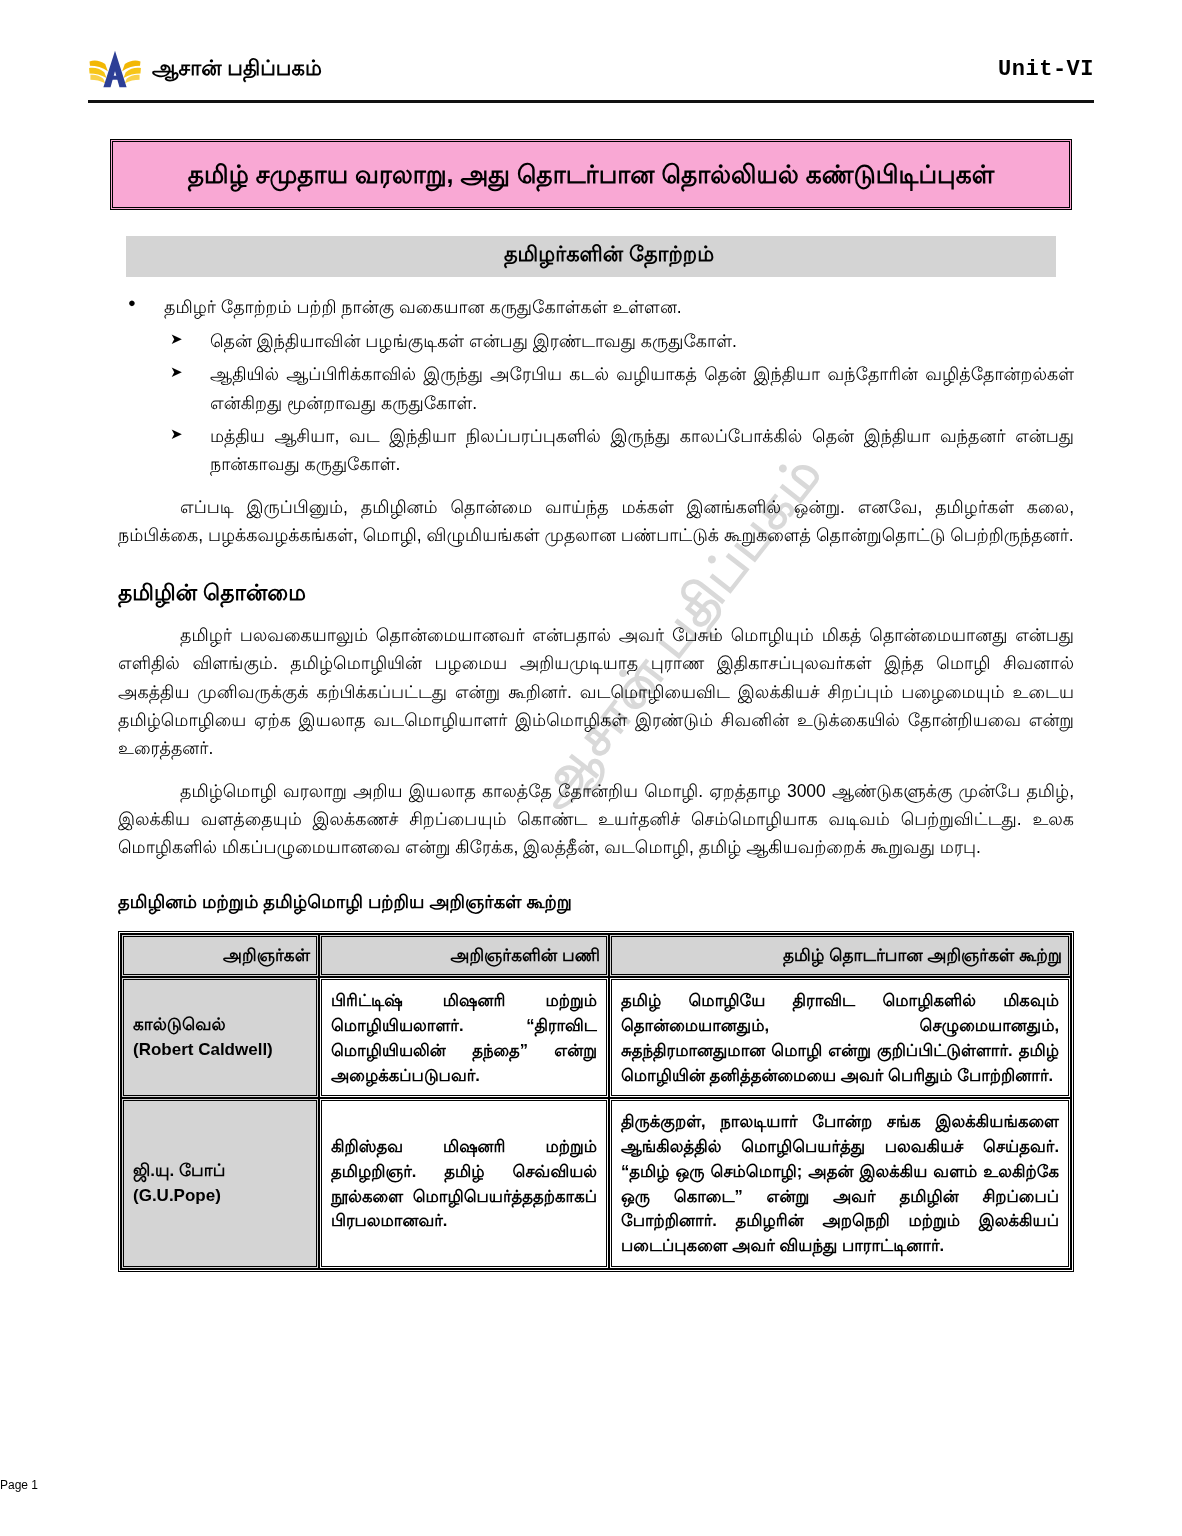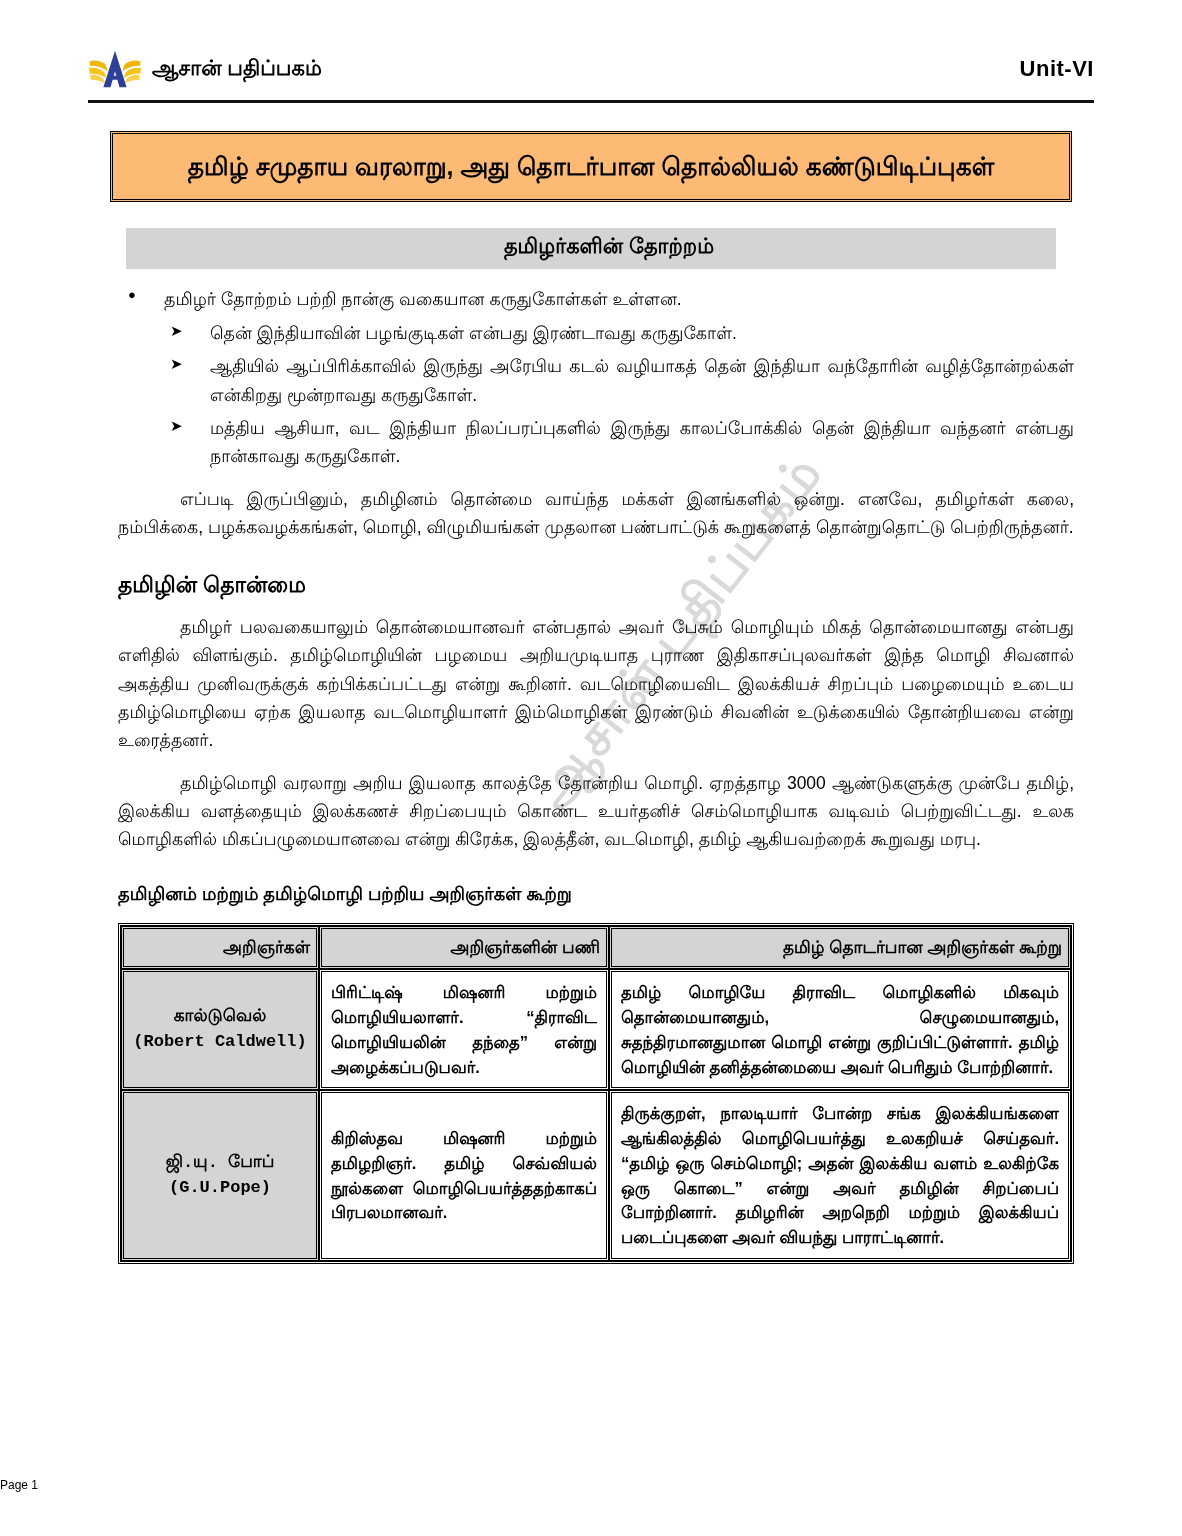--- a/index.html
+++ b/index.html
@@ -65,31 +65,31 @@
     display: block;
   }
   .brand-name {
     font-size: 21px;
     font-weight: 700;
     color: #000;
     letter-spacing: 0px;
     white-space: nowrap;
   }
   .unit-label {
-    font-family: Liberation Sans, sans-serif;
+    font-family: Liberation Mono, monospace;
     font-size: 22px;
     font-weight: 700;
     letter-spacing: 0.5px;
   }
 
   
   .title-box {
-    margin: 28px 110px 0 110px;
+    margin: 36px 110px 0 110px;
     border: 3px double #000;
-    background: #fdba74;
+    background: #f9a8d4;
     padding: 16px 10px;
     text-align: center;
   }
   .title-box-inner {
     font-size: 25px;
     font-weight: 700;
     line-height: 1.3;
   }
 
   
@@ -184,25 +184,23 @@
   }
   .scholars-table th {
     background: #d4d4d4;
     text-align: right;
     font-weight: 700;
     padding: 6px 6px;
     font-size: 17px;
   }
   .scholars-table td.name-cell {
     background: #d4d4d4;
-    text-align: center;
     font-weight: 700;
     font-size: 17px;
     line-height: 1.45;
-    font-family: Liberation Mono, monospace;
   }
   .scholars-table td.text-cell {
     background: #ffffff;
     text-align: justify;
     text-justify: inter-word;
   }
   .col-name  { width: 198px; }
   .col-work  { width: 290px; }
   .col-quote { width: auto; }
 
@@ -295,21 +293,21 @@
             </td>
             <td class="text-cell">பிரிட்டிஷ் மிஷனரி மற்றும் மொழியியலாளர். “திராவிட மொழியியலின் தந்தை” என்று அழைக்கப்படுபவர்.</td>
             <td class="text-cell">தமிழ் மொழியே திராவிட மொழிகளில் மிகவும் தொன்மையானதும், செழுமையானதும், சுதந்திரமானதுமான மொழி என்று குறிப்பிட்டுள்ளார். தமிழ் மொழியின் தனித்தன்மையை அவர் பெரிதும் போற்றினார்.</td>
           </tr>
           <tr>
             <td class="name-cell">
               <div>ஜி.யு. போப்</div>
               <div>(G.U.Pope)</div>
             </td>
             <td class="text-cell">கிறிஸ்தவ மிஷனரி மற்றும் தமிழறிஞர். தமிழ் செவ்வியல் நூல்களை மொழிபெயர்த்ததற்காகப் பிரபலமானவர்.</td>
-            <td class="text-cell">திருக்குறள், நாலடியார் போன்ற சங்க இலக்கியங்களை ஆங்கிலத்தில் மொழிபெயர்த்து உலகறியச் செய்தவர். “தமிழ் ஒரு செம்மொழி; அதன் இலக்கிய வளம் உலகிற்கே ஒரு கொடை” என்று அவர் தமிழின் சிறப்பைப் போற்றினார். தமிழரின் அறநெறி மற்றும் இலக்கியப் படைப்புகளை அவர் வியந்து பாராட்டினார்.</td>
+            <td class="text-cell">திருக்குறள், நாலடியார் போன்ற சங்க இலக்கியங்களை ஆங்கிலத்தில் மொழிபெயர்த்து பலவகியச் செய்தவர். “தமிழ் ஒரு செம்மொழி; அதன் இலக்கிய வளம் உலகிற்கே ஒரு கொடை” என்று அவர் தமிழின் சிறப்பைப் போற்றினார். தமிழரின் அறநெறி மற்றும் இலக்கியப் படைப்புகளை அவர் வியந்து பாராட்டினார்.</td>
           </tr>
         </tbody>
       </table>
 
     </div>
   </div>
 
   <div class="page-footer">
     <span>Page 1</span>
   </div>

